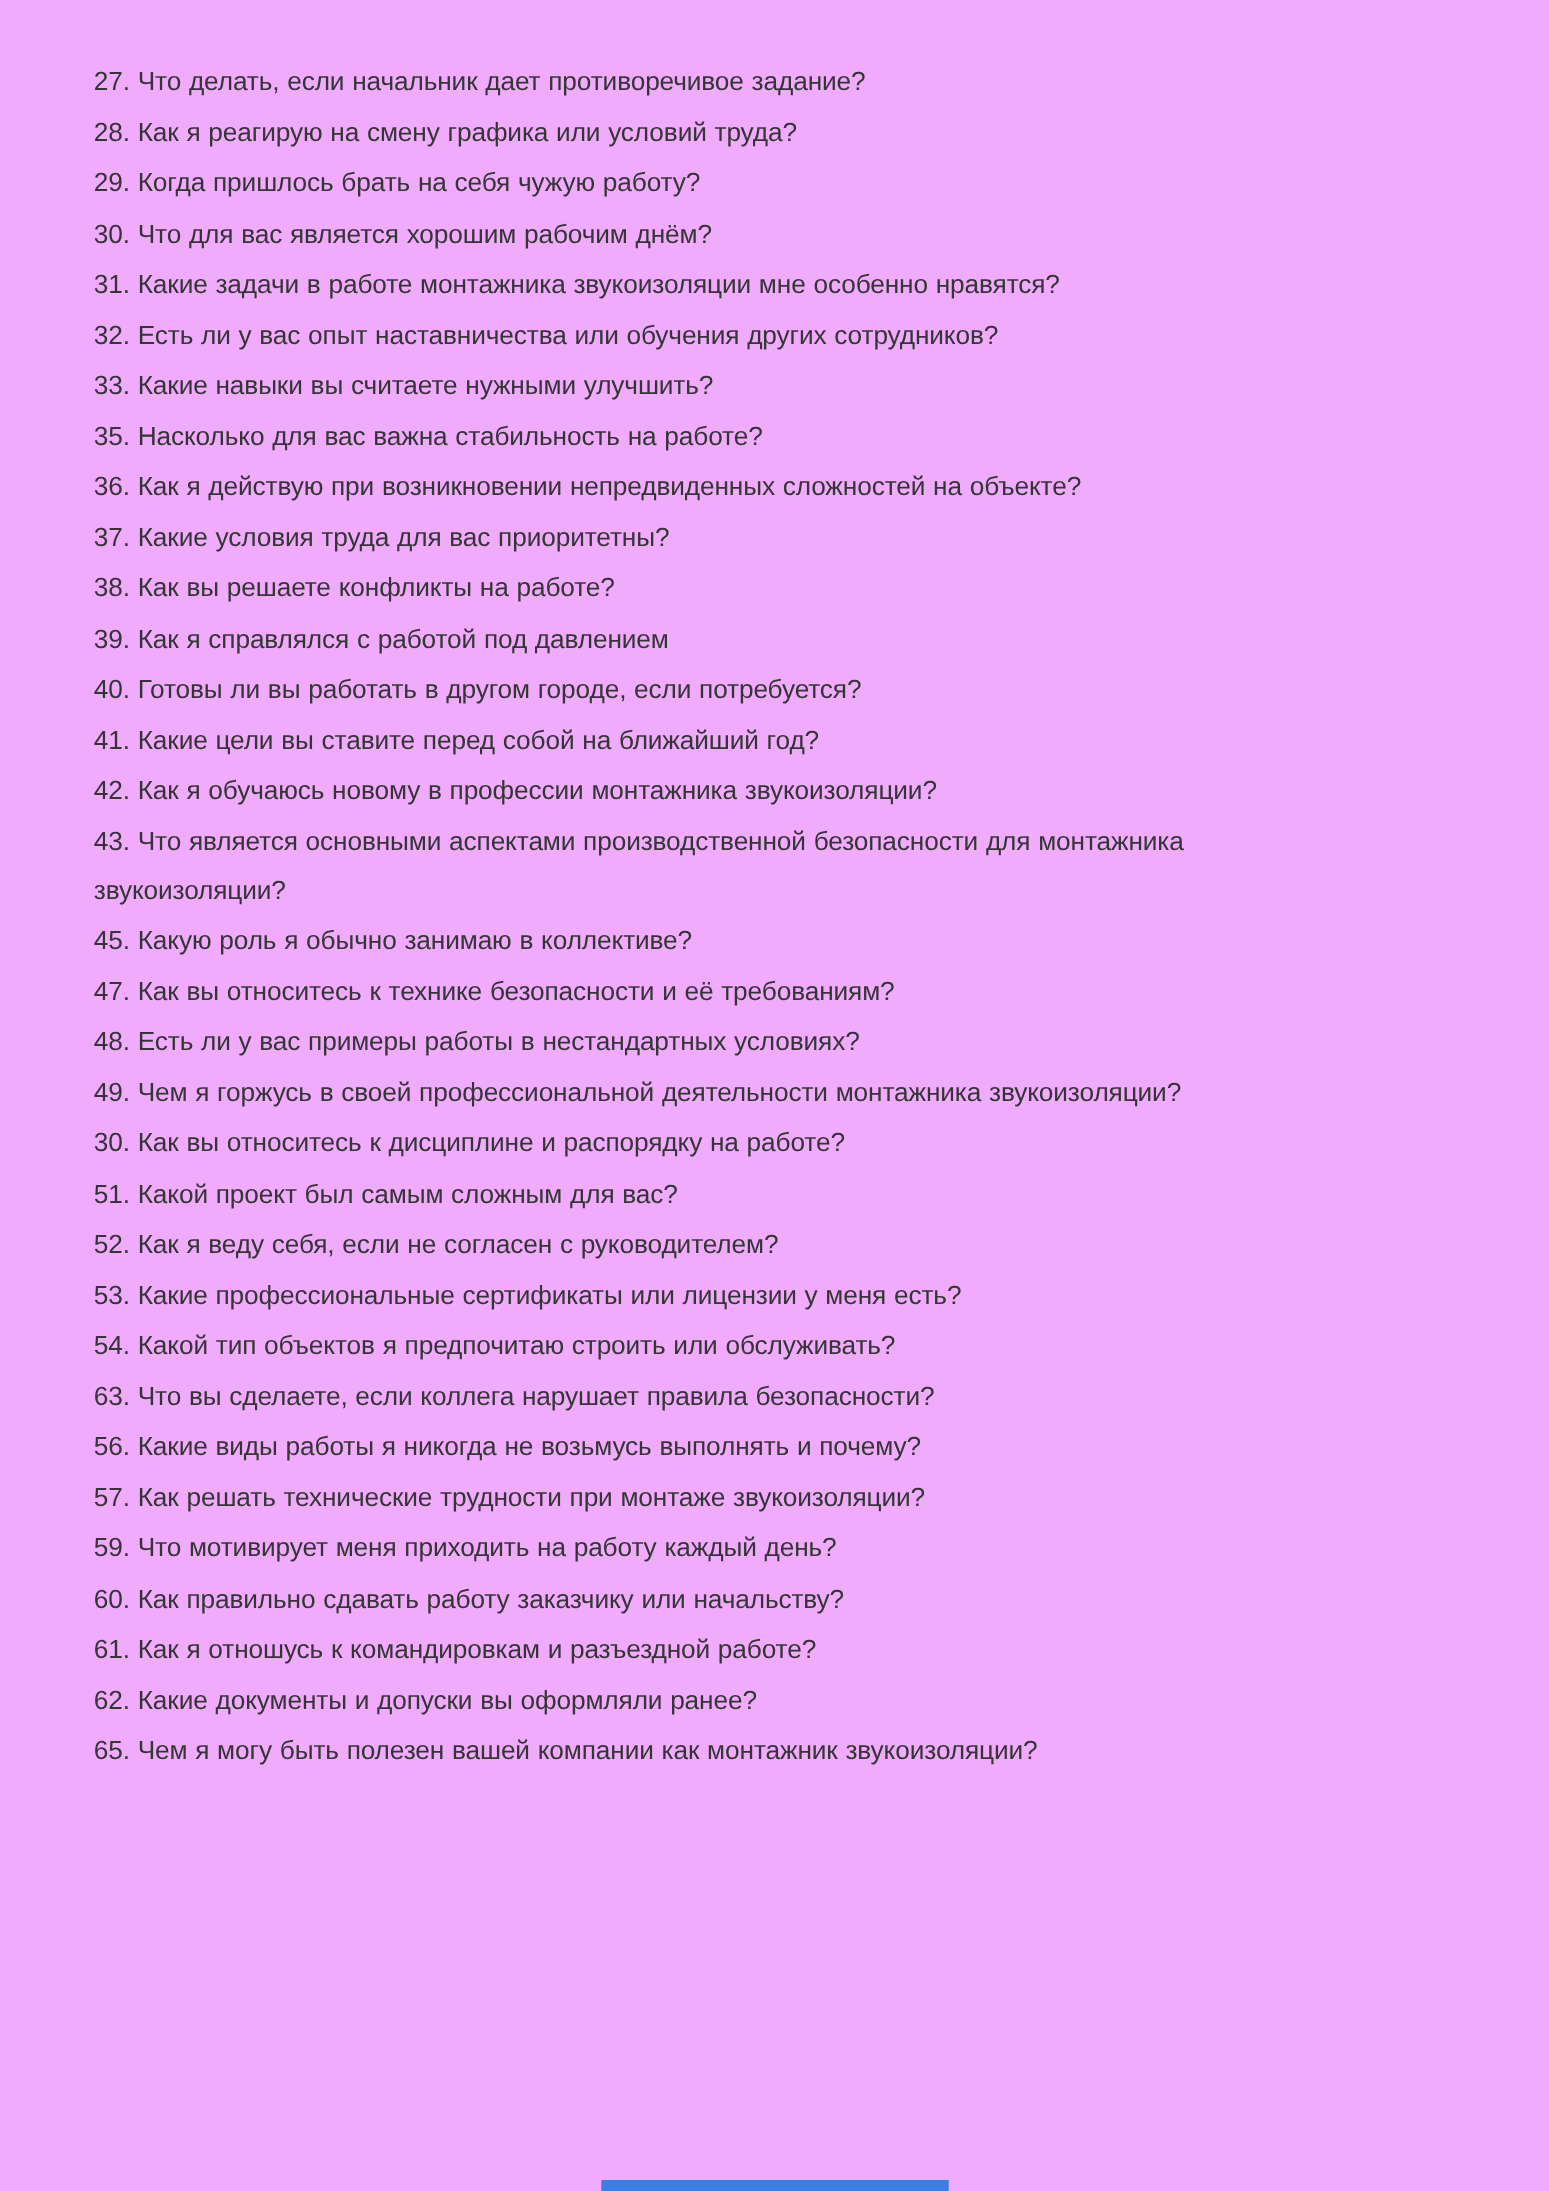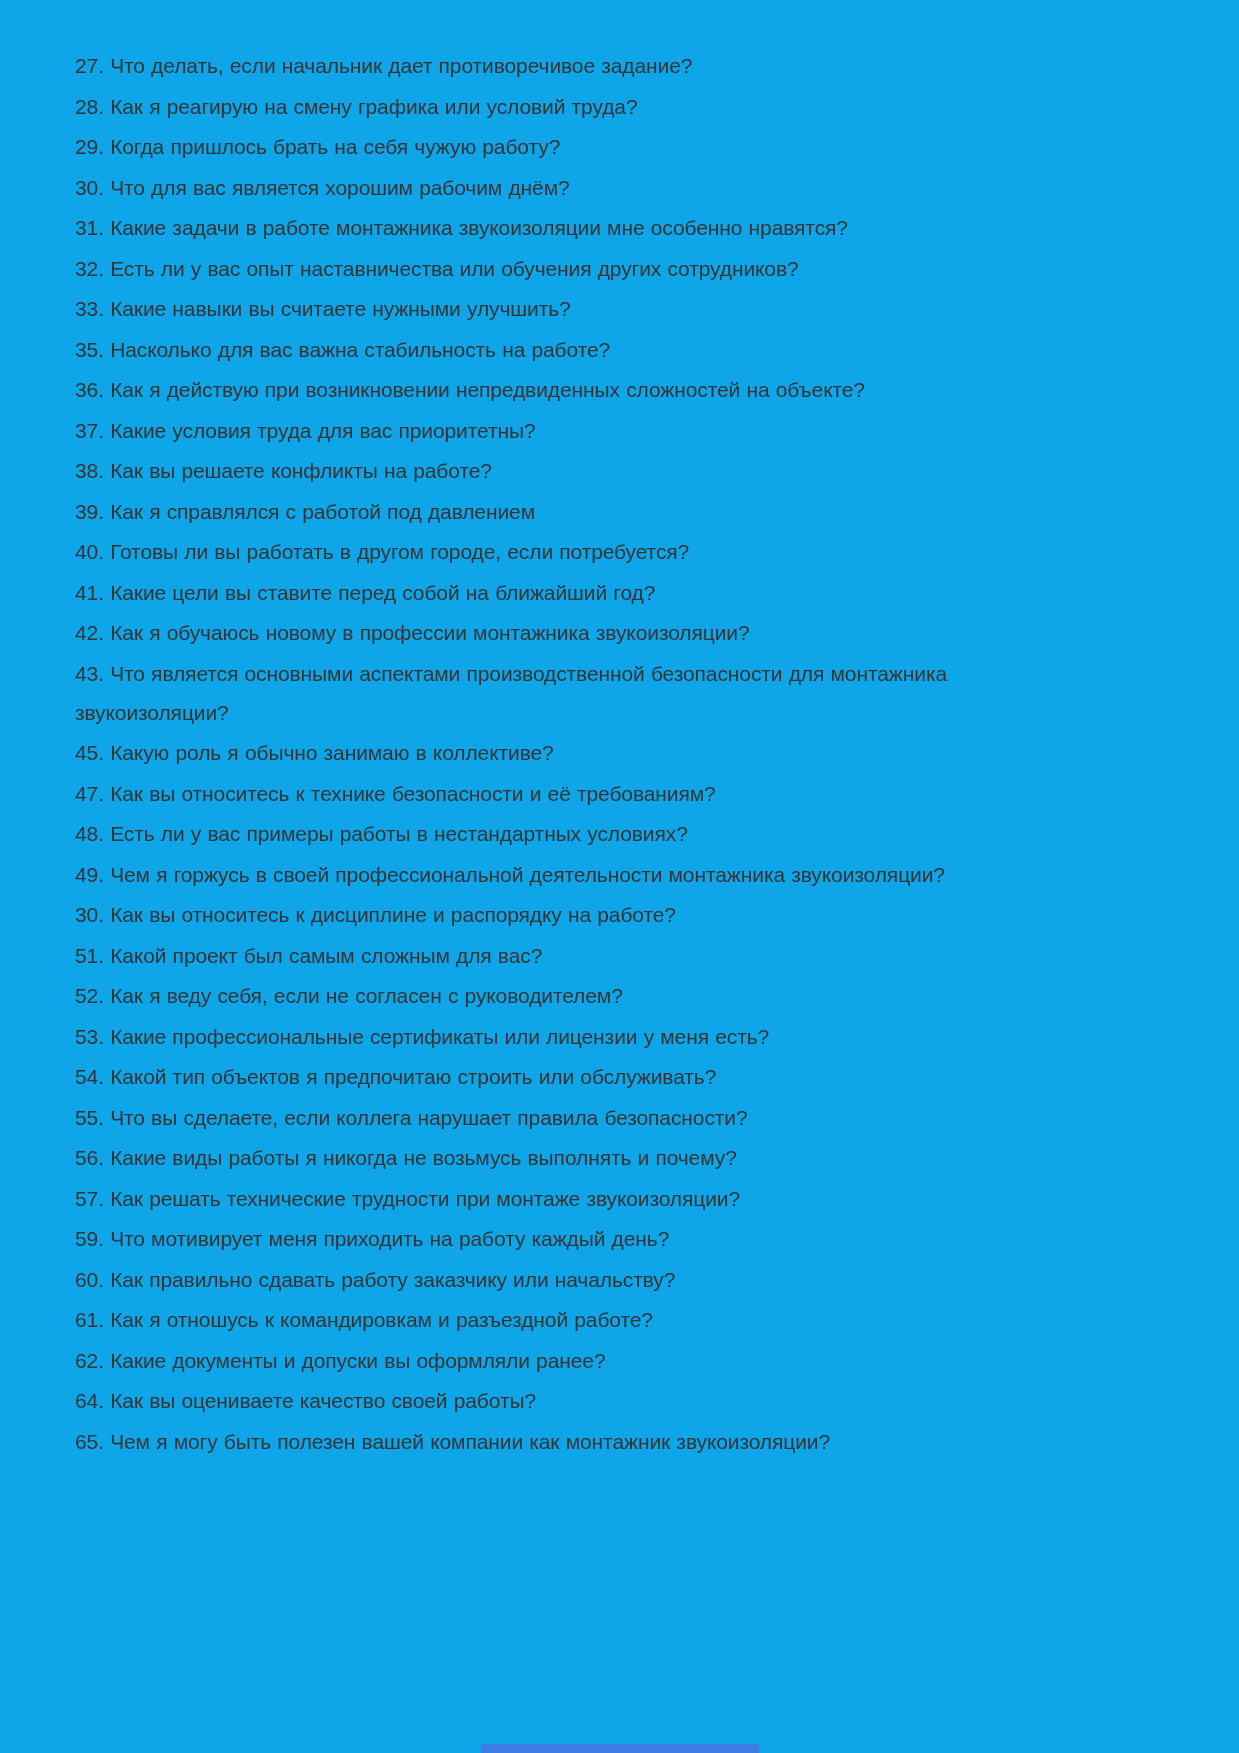--- a/index.html
+++ b/index.html
@@ -39,21 +39,21 @@
     bottom: 0;
     transform: translateX(-50%);
     width: 278px;
     height: 9px;
     border-radius: 1px;
   }
 </style>
 </head>
 <body>
 
-<div class="page" style="background: #0ea5e9;">
+<div class="page" style="background: #f0abfc;">
   <main class="questions" style="color: rgb(53, 53, 53);">
       <p class="q">27. Что делать, если начальник дает противоречивое задание?</p>
       <p class="q">28. Как я реагирую на смену графика или условий труда?</p>
       <p class="q">29. Когда пришлось брать на себя чужую работу?</p>
       <p class="q">30. Что для вас является хорошим рабочим днём?</p>
       <p class="q">31. Какие задачи в работе монтажника звукоизоляции мне особенно нравятся?</p>
       <p class="q">32. Есть ли у вас опыт наставничества или обучения других сотрудников?</p>
       <p class="q">33. Какие навыки вы считаете нужными улучшить?</p>
       <p class="q">35. Насколько для вас важна стабильность на работе?</p>
       <p class="q">36. Как я действую при возникновении непредвиденных сложностей на объекте?</p>
@@ -66,24 +66,23 @@
       <p class="q">43. Что является основными аспектами производственной безопасности для монтажника звукоизоляции?</p>
       <p class="q">45. Какую роль я обычно занимаю в коллективе?</p>
       <p class="q">47. Как вы относитесь к технике безопасности и её требованиям?</p>
       <p class="q">48. Есть ли у вас примеры работы в нестандартных условиях?</p>
       <p class="q">49. Чем я горжусь в своей профессиональной деятельности монтажника звукоизоляции?</p>
       <p class="q">30. Как вы относитесь к дисциплине и распорядку на работе?</p>
       <p class="q">51. Какой проект был самым сложным для вас?</p>
       <p class="q">52. Как я веду себя, если не согласен с руководителем?</p>
       <p class="q">53. Какие профессиональные сертификаты или лицензии у меня есть?</p>
       <p class="q">54. Какой тип объектов я предпочитаю строить или обслуживать?</p>
-      <p class="q">55. Что вы сделаете, если коллега нарушает правила безопасности?</p>
+      <p class="q">63. Что вы сделаете, если коллега нарушает правила безопасности?</p>
       <p class="q">56. Какие виды работы я никогда не возьмусь выполнять и почему?</p>
       <p class="q">57. Как решать технические трудности при монтаже звукоизоляции?</p>
       <p class="q">59. Что мотивирует меня приходить на работу каждый день?</p>
       <p class="q">60. Как правильно сдавать работу заказчику или начальству?</p>
       <p class="q">61. Как я отношусь к командировкам и разъездной работе?</p>
       <p class="q">62. Какие документы и допуски вы оформляли ранее?</p>
-      <p class="q">64. Как вы оцениваете качество своей работы?</p>
       <p class="q">65. Чем я могу быть полезен вашей компании как монтажник звукоизоляции?</p>
     </main>
   <div class="accent-bar" style="background: rgb(61, 125, 228);"></div>
 </div>
 
 </body></html>

